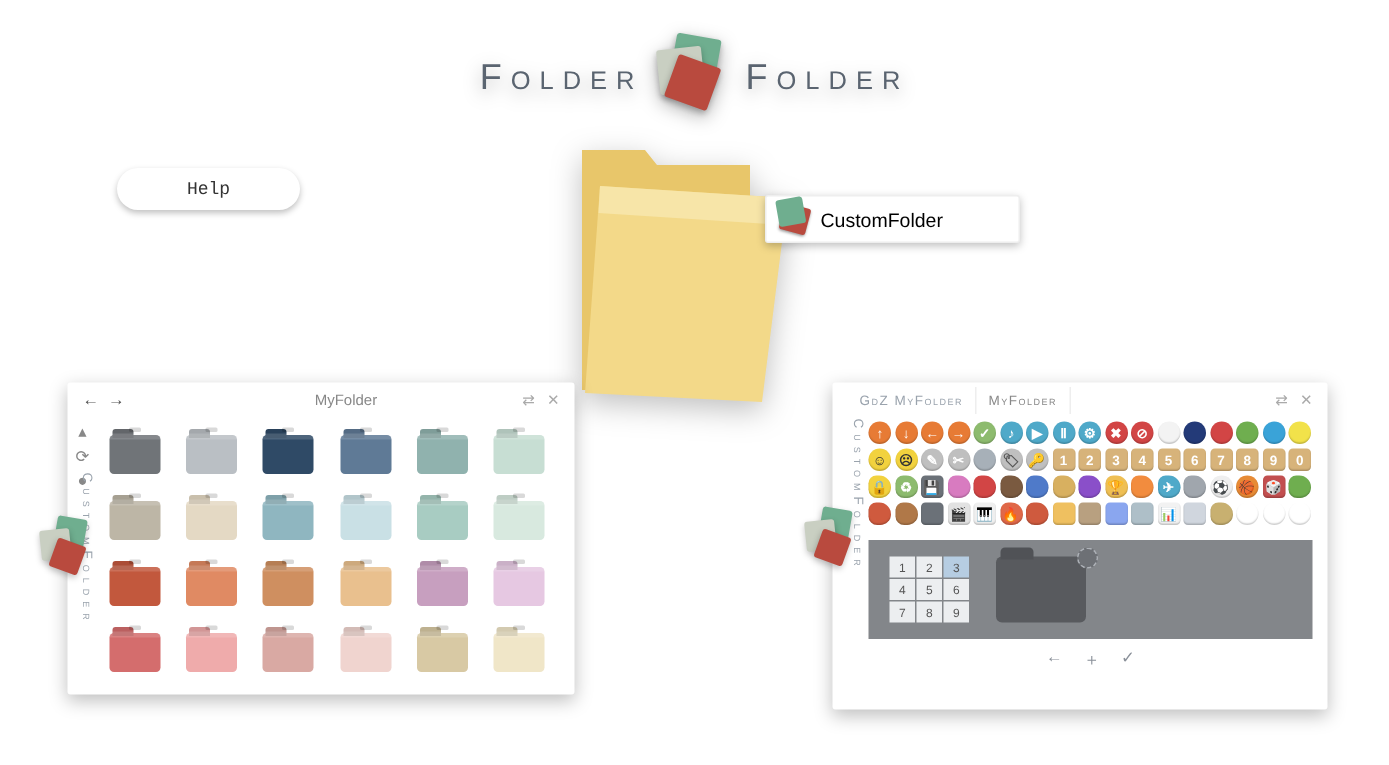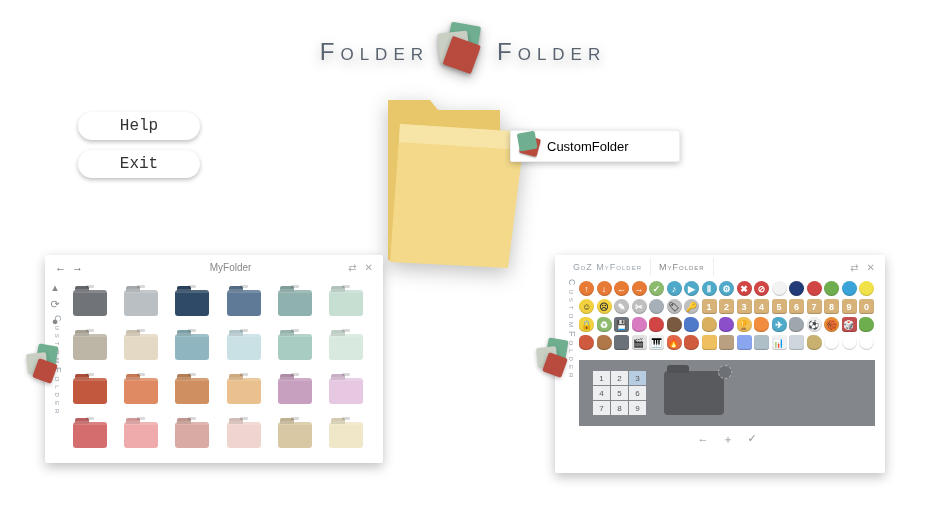--- a/index.html
+++ b/index.html
@@ -49,21 +49,21 @@
     gap: 10px;
   }
   .menu button {
     width: 122px;
     height: 28px;
     border-radius: 14px;
     border: none;
     background: #fff;
     box-shadow: 0 2px 4px rgba(0,0,0,0.25);
     font-family: 'Courier New', monospace;
-    font-size: 16px;
+    font-size: 12px;
     color: #333;
     cursor: pointer;
   }
 
   
   .big-folder {
     position: absolute;
     top: 80px;
     left: 380px;
     filter: drop-shadow(0 6px 10px rgba(0,0,0,0.25));
@@ -166,21 +166,20 @@
   <span class="logo-icon">
     <span class="sq sq1"></span>
       <span class="sq sq2"></span>
       <span class="sq sq3"></span>
   </span>
   <span class="logo-text">Folder</span>
 </div>
 
 <div class="menu">
   <button>Help</button>
-  <button>Exit</button>
 </div>
 
 <div class="big-folder">
   <svg width="150" height="200" viewBox="0 0 150 200">
     <path d="M8 20 L50 20 L58 30 L120 30 L120 180 L8 180 Z" fill="#e8c66a"></path>
     <path d="M20 44 L145 52 L128 188 L10 182 Z" fill="#f3d989"></path>
     <path d="M20 44 L145 52 L143 70 L19 62 Z" fill="#f7e5a8"></path>
   </svg>
 </div>
 

